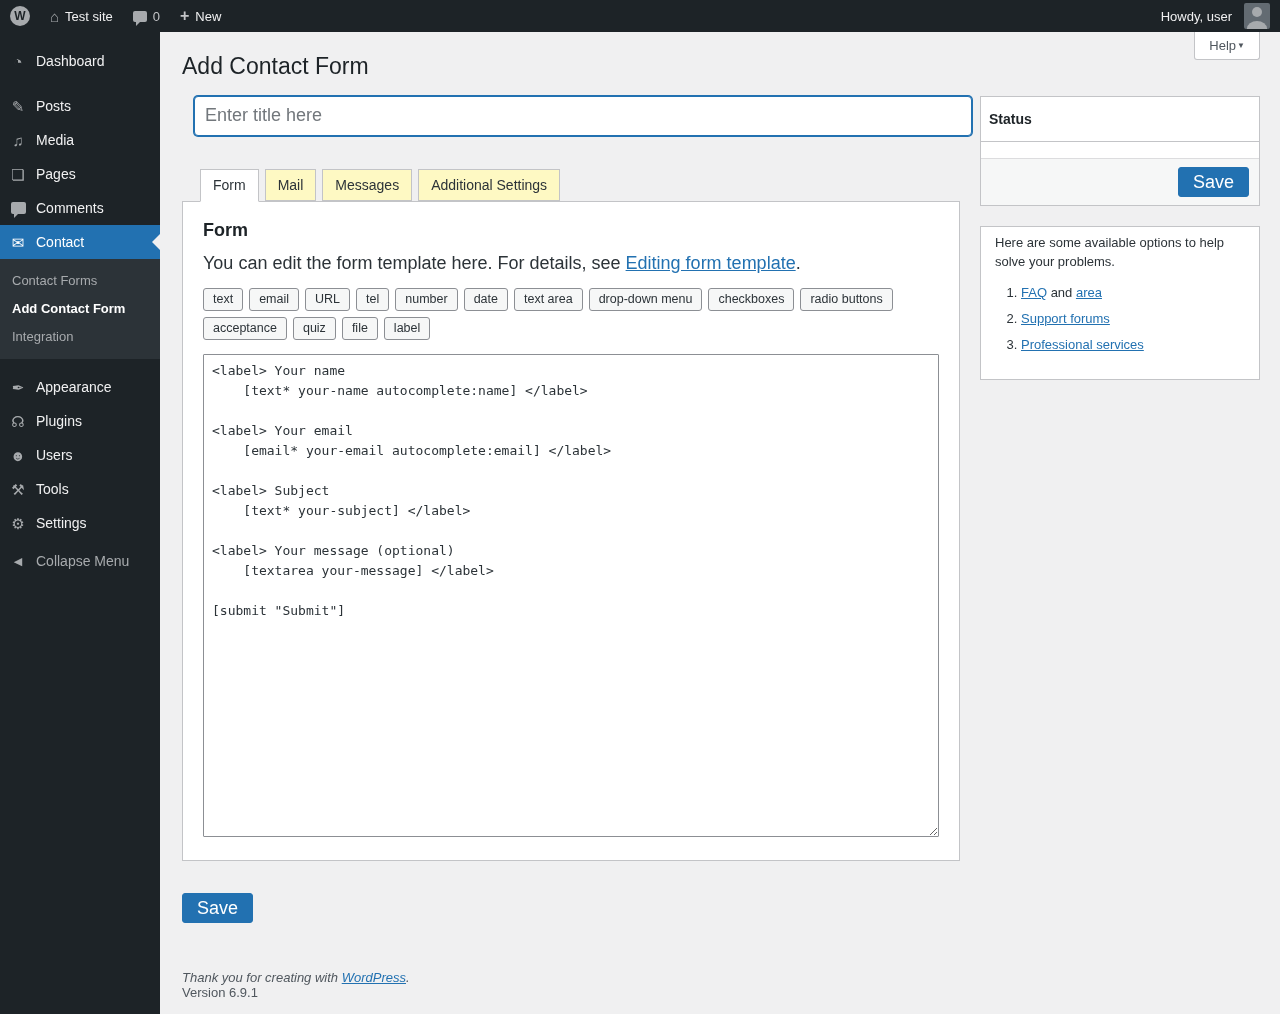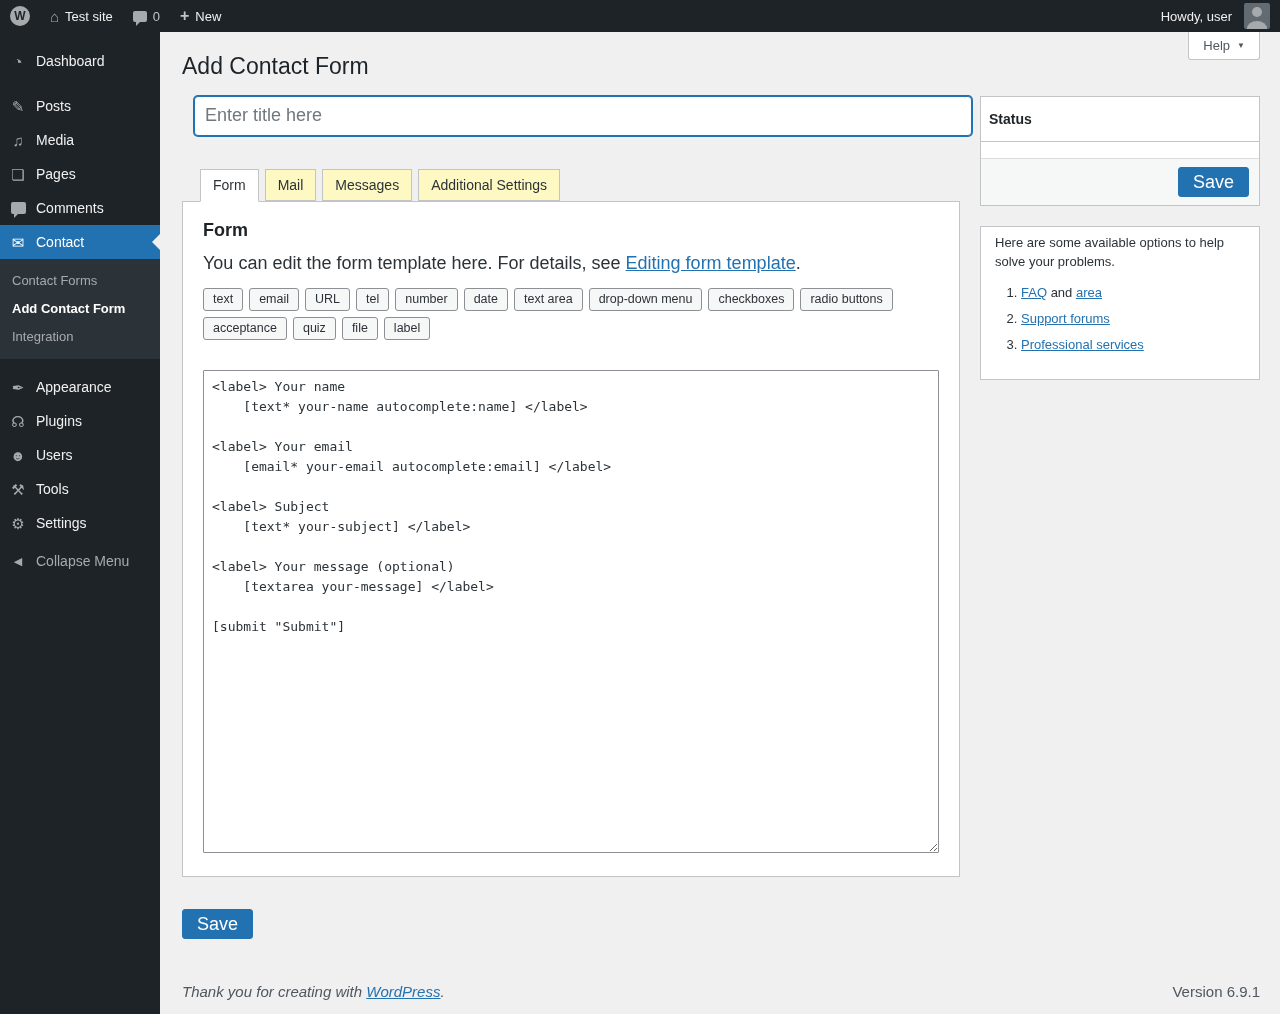--- a/index.html
+++ b/index.html
@@ -58,21 +58,21 @@
   
   #content {
     margin-left: 160px; min-height: 1014px; position: relative;
     padding: 32px 20px 0 22px; background: #f0f0f1;
     display: flex; flex-direction: column;
   }
   #help-toggle {
     position: absolute; top: 32px; right: 20px;
     background: #fff; border: 1px solid #c3c4c7; border-top: none;
     border-radius: 0 0 3px 3px; padding: 6px 14px; font-size: 13px;
-    color: #50575e; cursor: pointer; display: flex; align-items: center; gap: 7px;
+    color: #50575e; cursor: pointer; display: flex; align-items: center; gap: 1px;
     font-family: inherit;
   }
   .chevron { font-size: 8px; color: #50575e; }
   h1 { font-size: 23px; font-weight: 400; color: #1d2327; margin: 0; padding: 20px 0 4px; line-height: 1.3; }
 
   .columns { display: grid; grid-template-columns: 1fr 280px; gap: 20px; align-items: start; margin-top: 10px; }
 
   #title-input {
     width: 100%; height: 40px; padding: 3px 10px; font-size: 18px;
     border: 1px solid #2271b1; box-shadow: 0 0 0 1px #2271b1; border-radius: 4px;
@@ -83,21 +83,21 @@
   .tabs { display: flex; gap: 6px; margin: 33px 0 0 18px; position: relative; z-index: 2; }
   .tab {
     padding: 7px 12px; font-size: 14px; background: #fef9c3;
     border: 1px solid #c3c4c7; color: #2c3338; cursor: pointer; line-height: 16px;
   }
   .tab.active { background: #fff; border-bottom-color: #fff; margin-bottom: -1px; padding-bottom: 8px; }
 
   .panel { background: #fff; border: 1px solid #c3c4c7; padding: 14px 20px 20px; position: relative; z-index: 1; }
   .panel h2 { font-size: 18px; font-weight: 600; color: #1d2327; margin: 4px 0 12px; }
   .desc { margin: 0 0 14px; font-size: 18px; color: #2c3338; }
-  .tag-buttons { display: flex; flex-wrap: wrap; gap: 6px; margin-bottom: 28px; }
+  .tag-buttons { display: flex; flex-wrap: wrap; gap: 6px; margin-bottom: 12px; }
   .tag-btn {
     font-size: 12.5px; padding: 3px 9px; background: #f6f7f7;
     border: 1px solid #8c8f94; border-radius: 3px; color: #2c3338;
     cursor: pointer; font-family: inherit; line-height: 15px;
   }
   #form-template {
     width: 100%; height: 483px; margin-top: 2px;
     font-family: "DejaVu Sans Mono", monospace; font-size: 13px; line-height: 20px;
     padding: 6px 8px; border: 1px solid #8c8f94; border-radius: 1px;
     color: #2c3338; background: #fff; resize: vertical; outline: none;
@@ -120,21 +120,21 @@
     padding: 8px 10px; display: flex; justify-content: flex-end;
   }
   .help-body { padding: 0 14px 16px; font-size: 13px; color: #2c3338; }
   .help-body p { margin: 6px 0 14px; line-height: 19px; }
   .help-body ol { margin: 0; padding-left: 26px; }
   .help-body li { margin-bottom: 11px; }
 
   
   .footer {
     margin-top: auto; display: flex; justify-content: space-between;
-    align-items: baseline; padding: 10px 0 14px; font-size: 15px; color: #50575e;
+    align-items: baseline; padding: 10px 0 14px; font-size: 13px; color: #50575e; flex-direction: column;
   }
   .footer-left { font-style: italic; }
   .footer-left .link { font-style: italic; }
 </style>
 </head>
 <body>
 
 <div id="adminbar">
   <div class="ab-left">
     <div class="ab-item">

